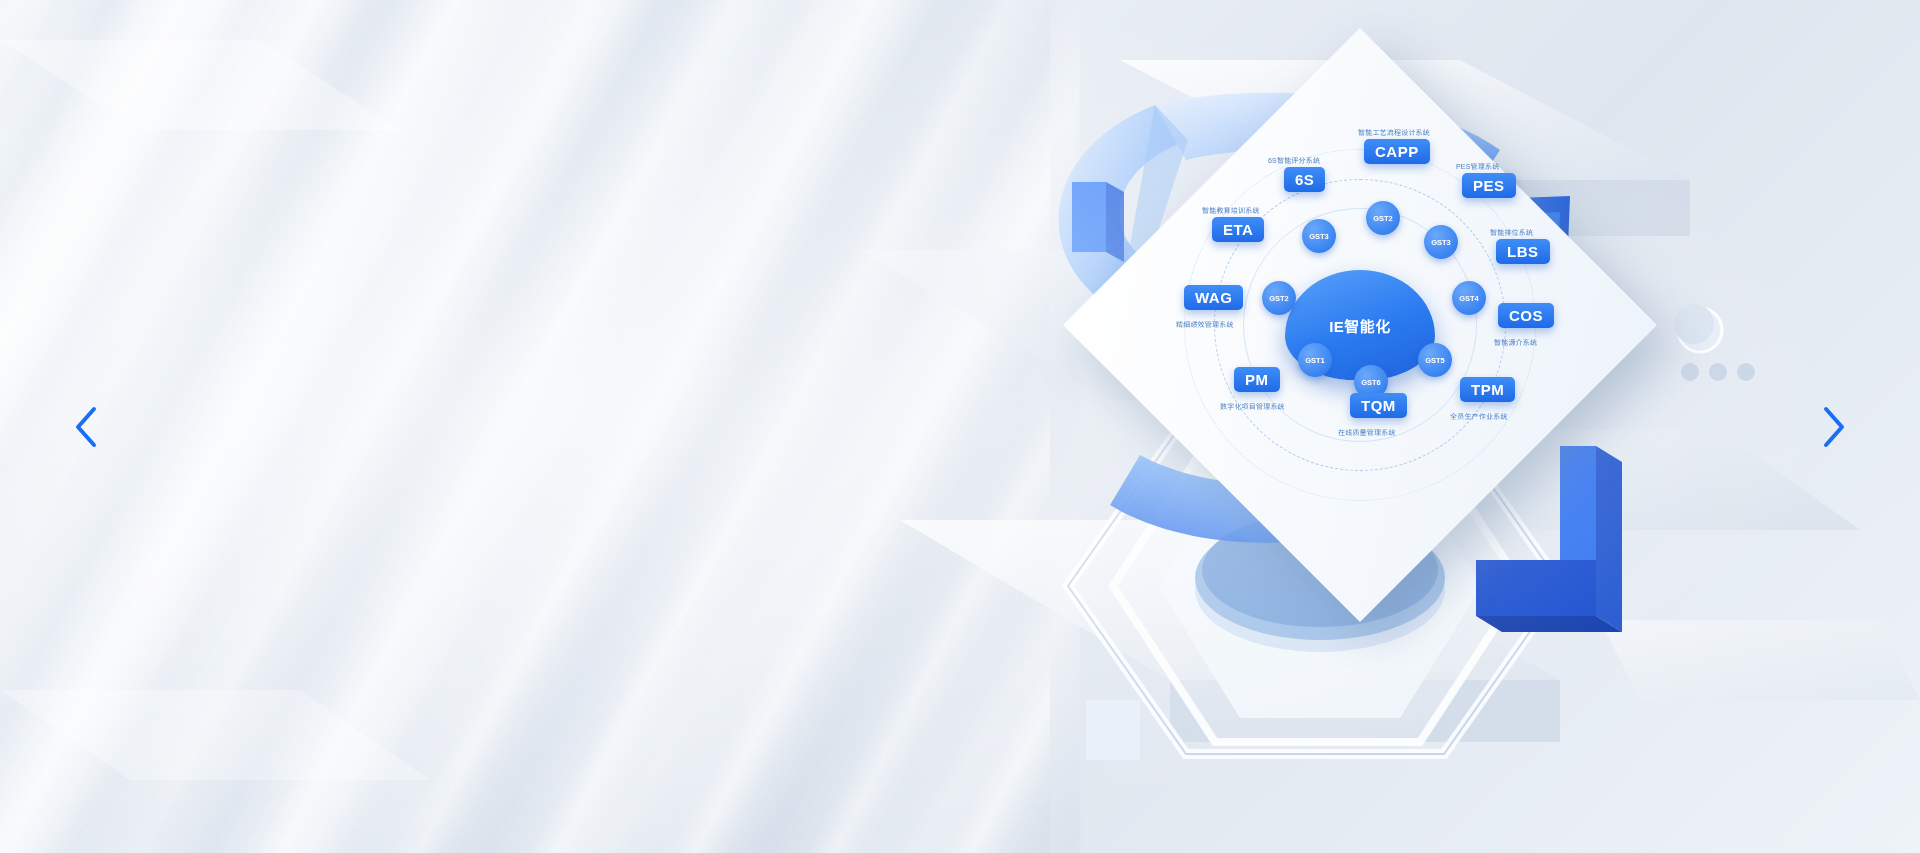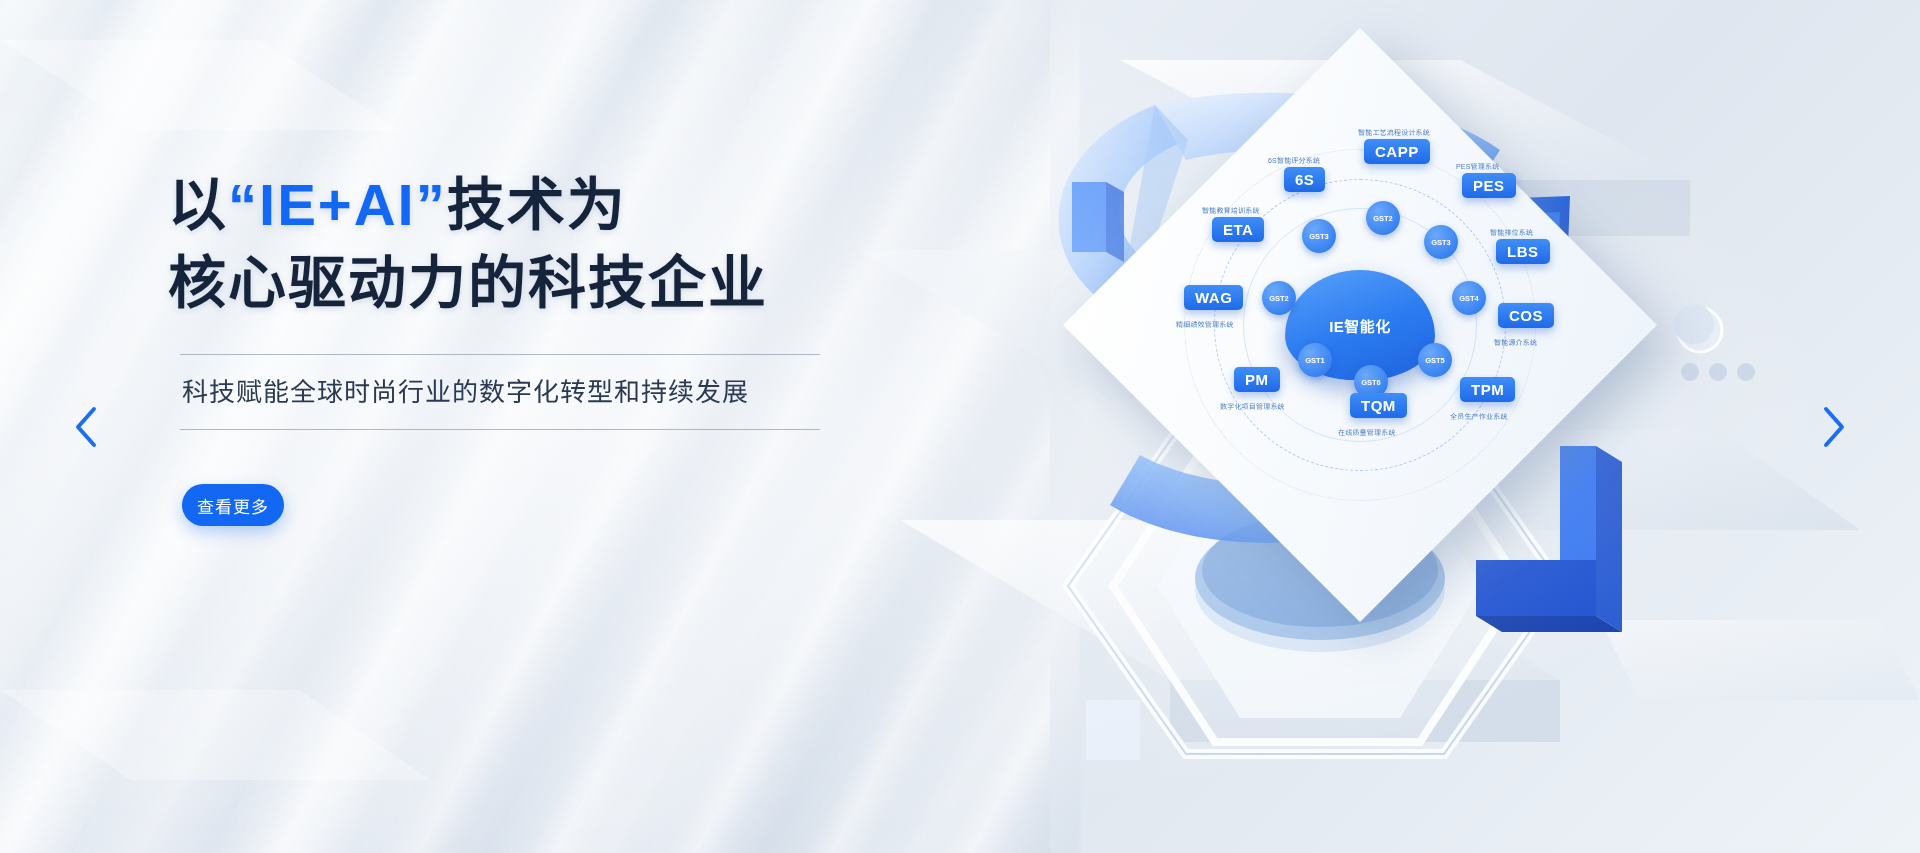--- a/index.html
+++ b/index.html
@@ -305,32 +305,20 @@
 
         <div class="node" style="left:200px;top:278px">TQM</div>
         <div class="node-cap" style="left:188px;top:312px">在线质量管理系统</div>
 
         <div class="node" style="left:310px;top:262px">TPM</div>
         <div class="node-cap" style="left:300px;top:296px">全员生产作业系统</div>
       </div>
     </div>
   </div>
 
-  <div class="content">
-    <h1 class="headline">
-      <span>以</span><span class="quote">“</span><span class="accent">IE+AI</span><span class="quote">”</span><span>技术为</span>
-    </h1>
-    <h1 class="headline headline-line2">核心驱动力的科技企业</h1>
-
-    <div class="divider"></div>
-    <p class="subtitle">科技赋能全球时尚行业的数字化转型和持续发展</p>
-    <div class="divider2"></div>
-
-    <button class="cta">查看更多</button>
-  </div>
 
   <button class="arrow prev" aria-label="上一张">
     <span>
       <svg width="30" height="46" viewBox="0 0 30 46" fill="none">
         <polyline points="23,5 7,23 23,41" stroke="#1a6ef5" stroke-width="4" stroke-linecap="round" stroke-linejoin="round"></polyline>
       </svg>
     </span>
   </button>
 
   <button class="arrow next" aria-label="下一张">

